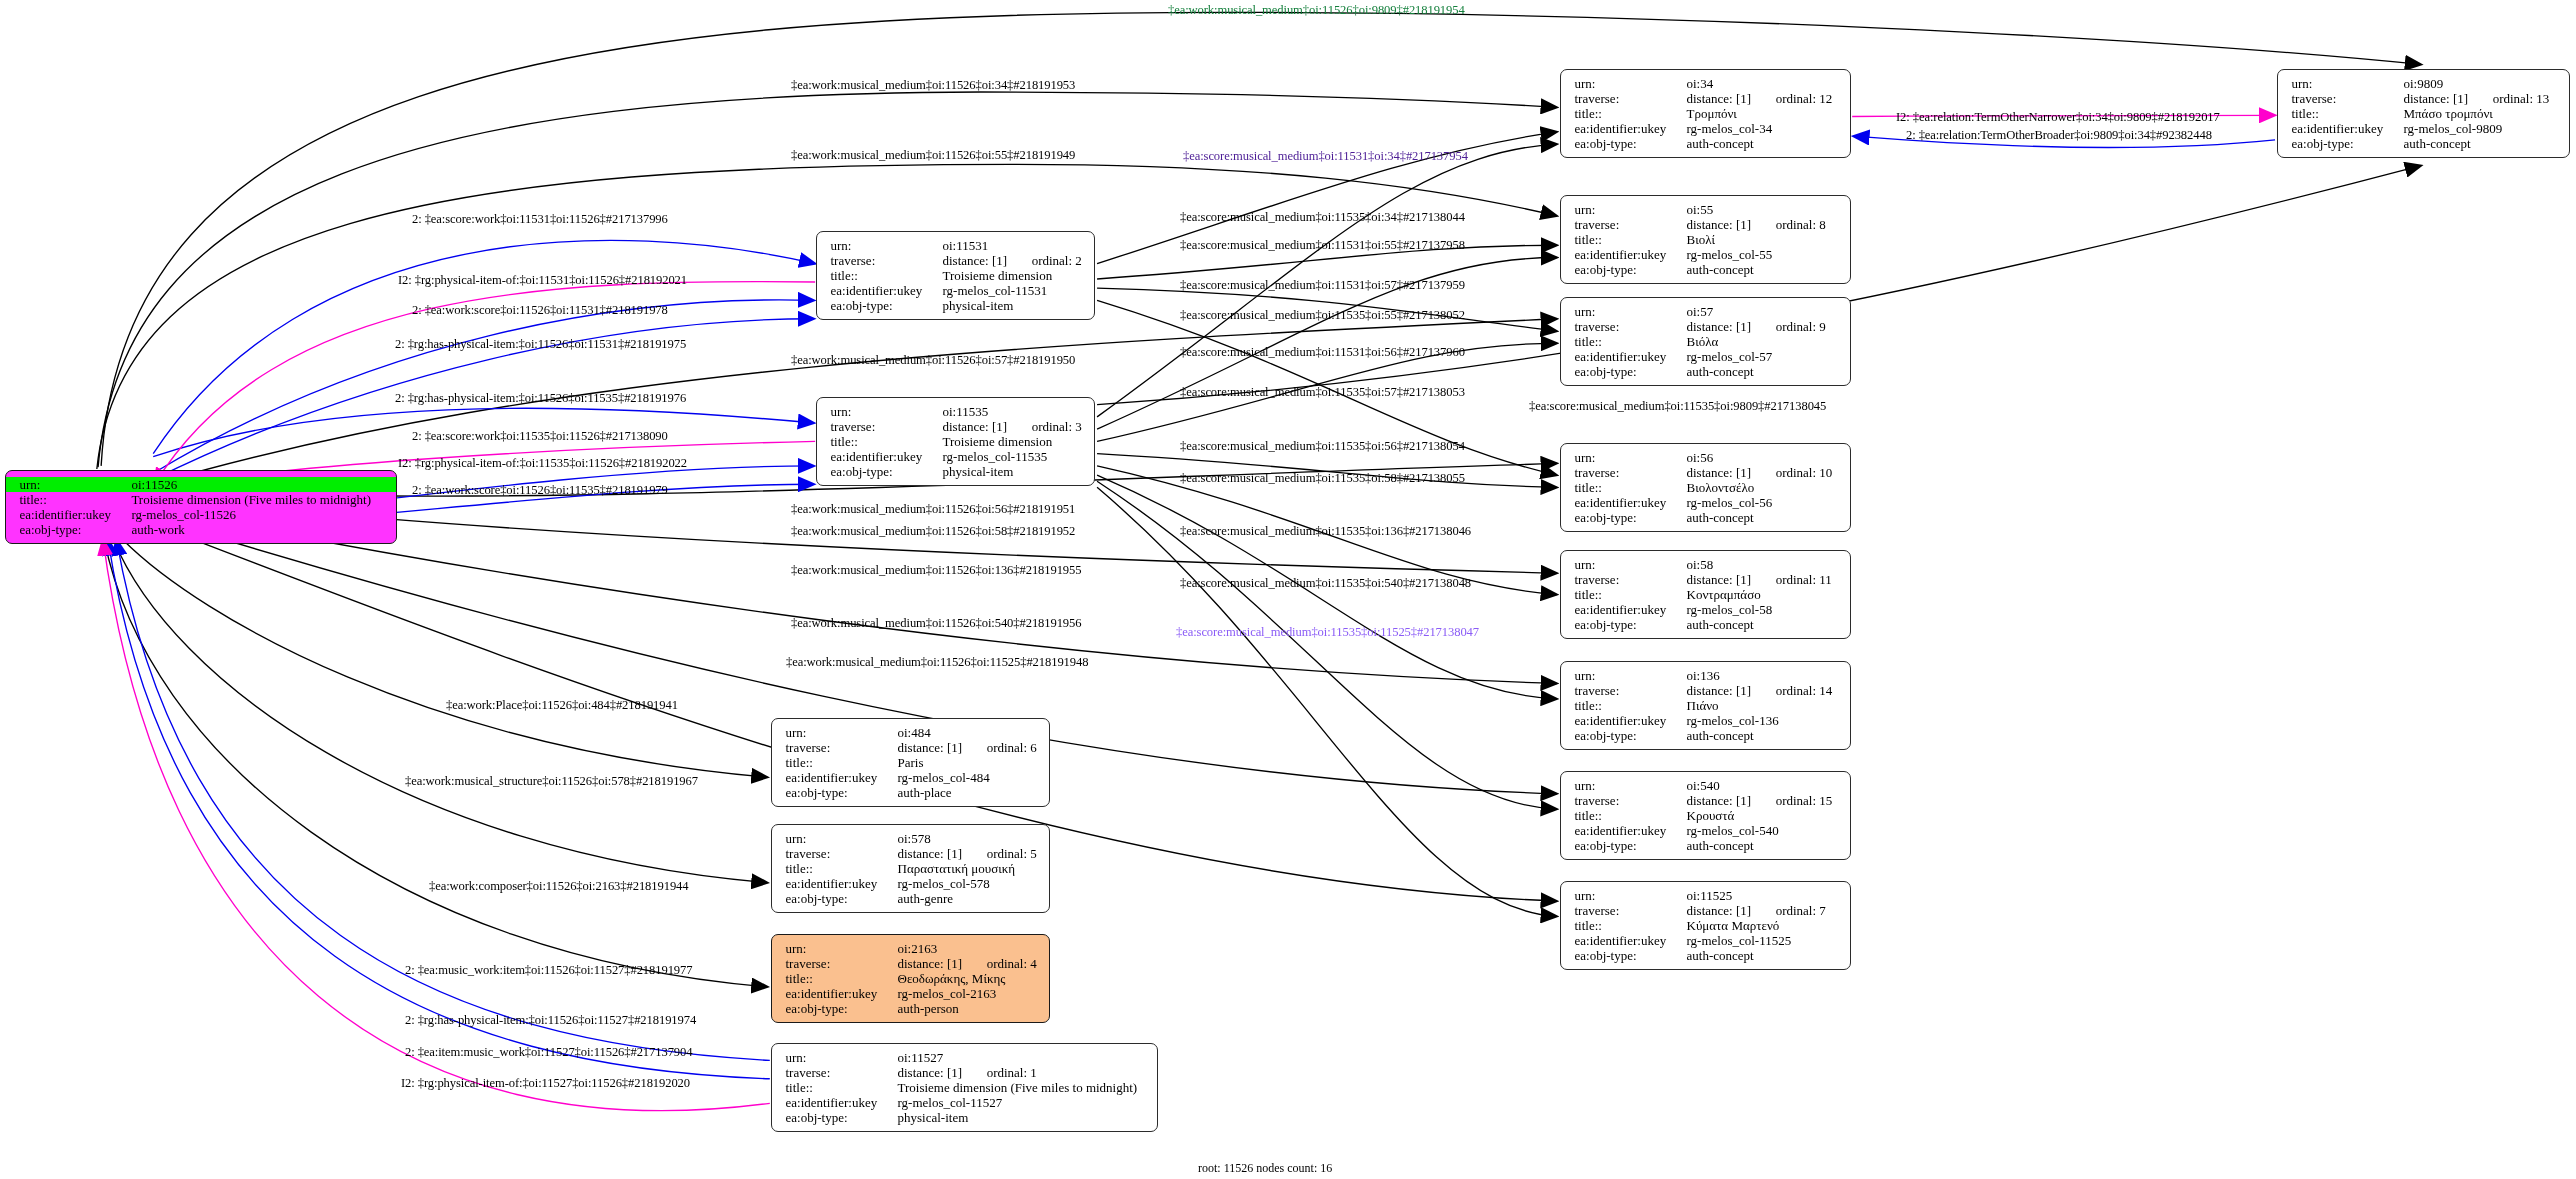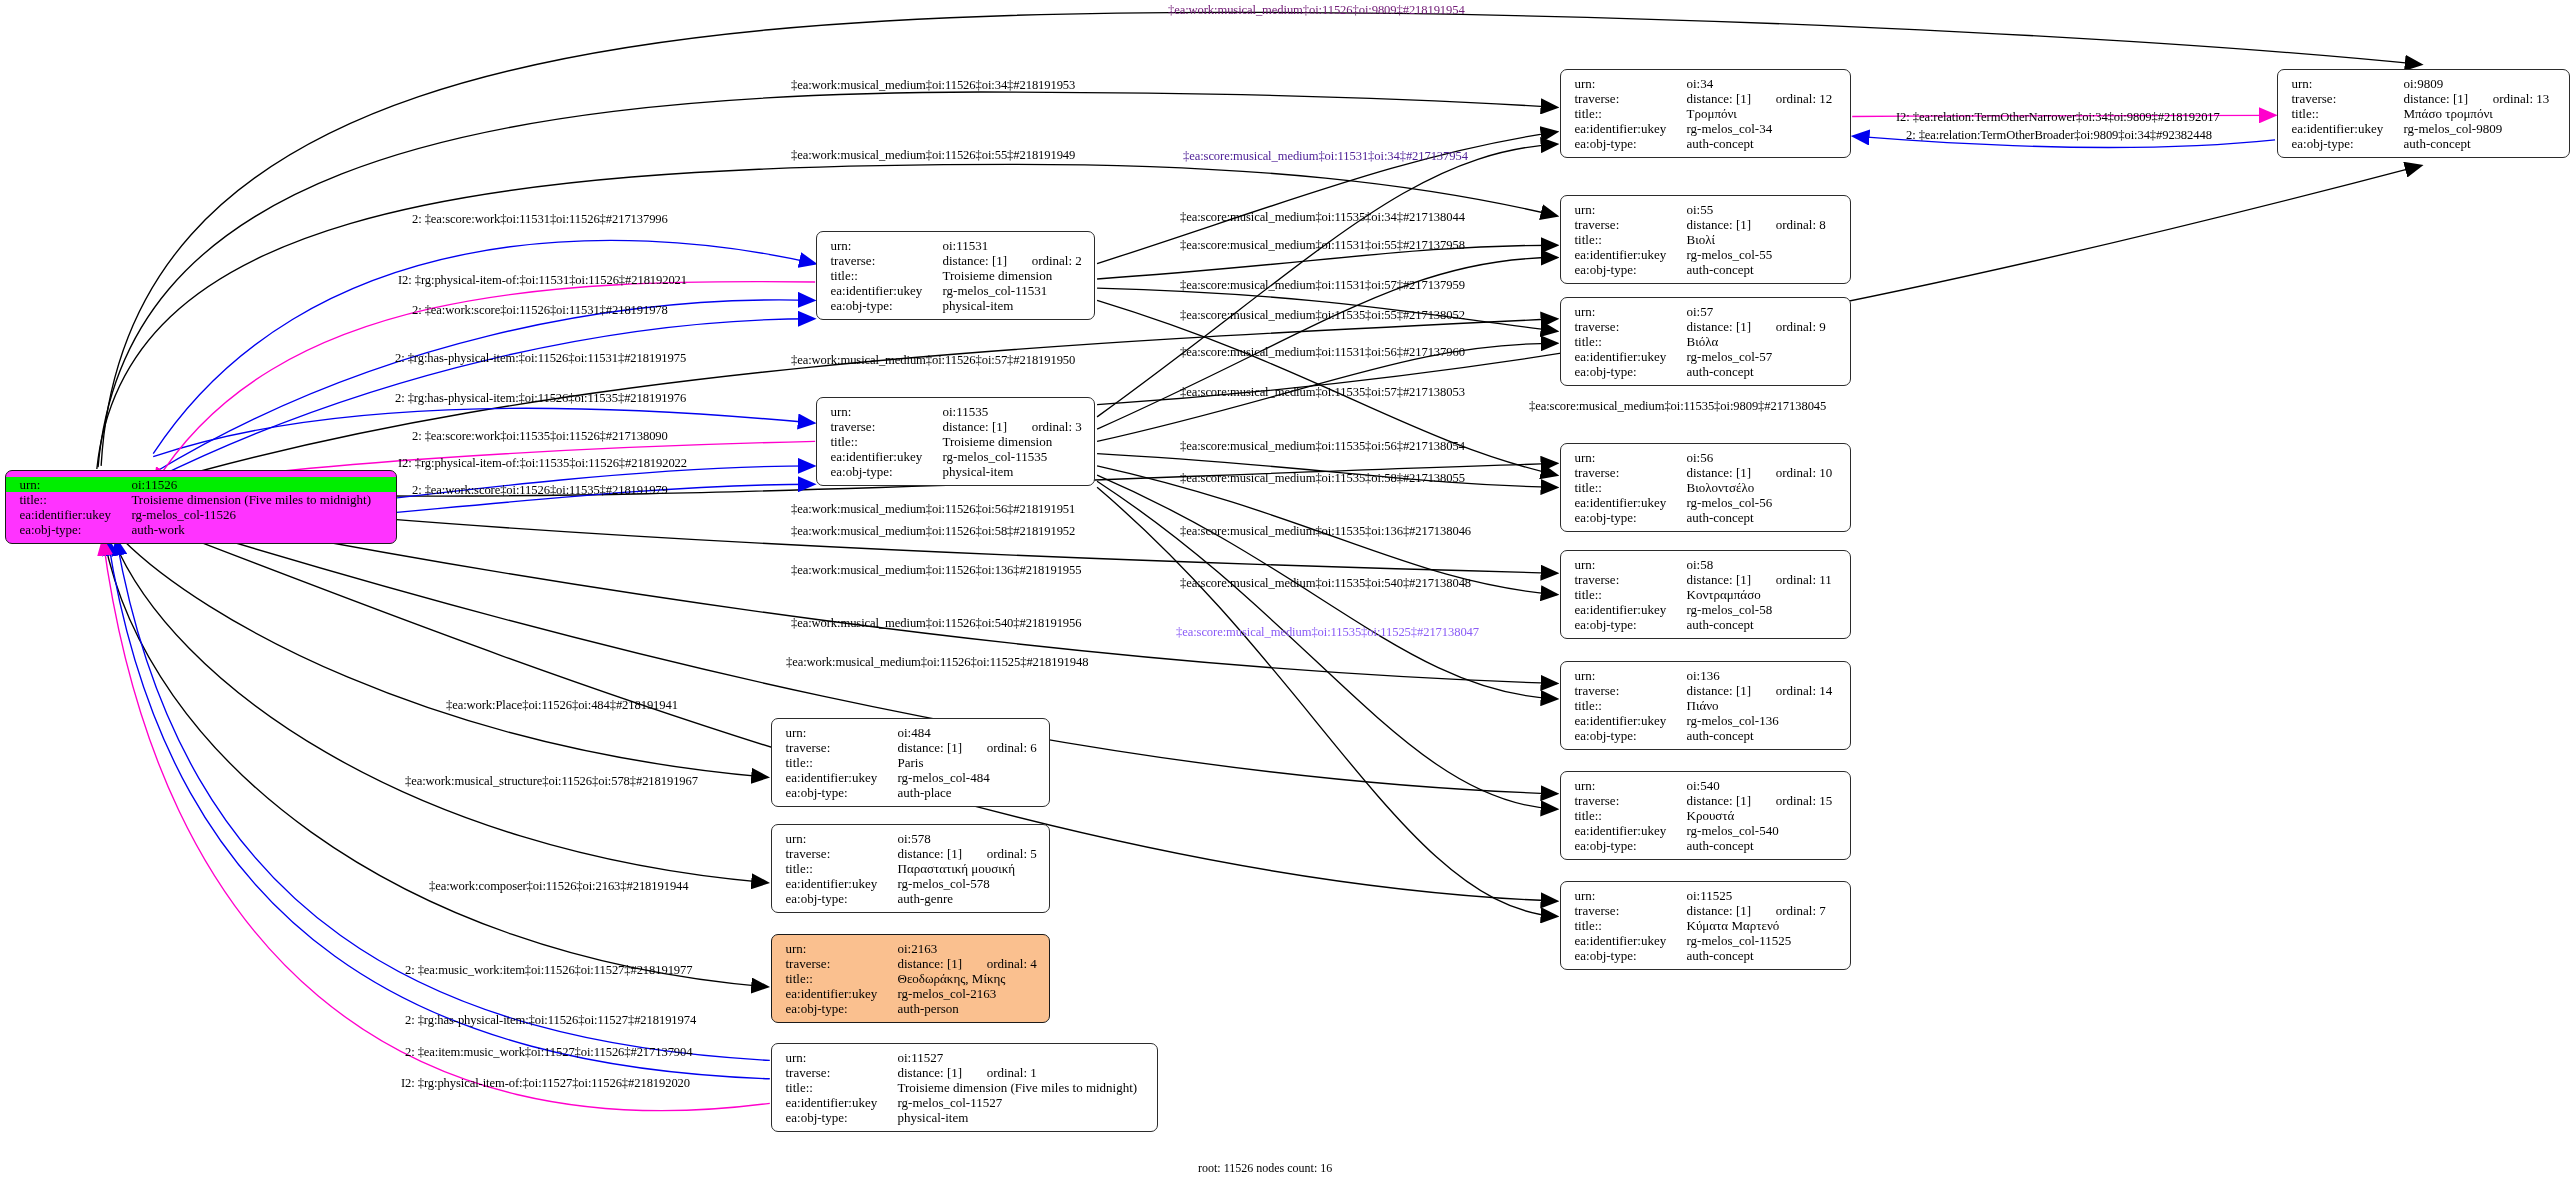--- a/index.html
+++ b/index.html
@@ -497,31 +497,31 @@
             </tr>
             <tr>
               <td class="k">ea:obj-type:</td>
               <td class="v">auth-concept</td>
             </tr>
           </tbody>
         </table>
       </div>
     </div>
   <div id="labels">
-      <div class="elabel" style="left: 1168px; top: 4.3px; color: #701a75;">‡ea:work:musical_medium‡oi:11526‡oi:9809‡#218191954</div>
+      <div class="elabel" style="left: 1168px; top: 4.3px; color: #15803d;">‡ea:work:musical_medium‡oi:11526‡oi:9809‡#218191954</div>
       <div class="elabel" style="left: 791px; top: 79px; color: rgb(0, 0, 0);">‡ea:work:musical_medium‡oi:11526‡oi:34‡#218191953</div>
       <div class="elabel" style="left: 1183px; top: 150px; color: #4c1d95; font-family: Liberation Serif, serif;">‡ea:score:musical_medium‡oi:11531‡oi:34‡#217137954</div>
       <div class="elabel" style="left: 791px; top: 149px; color: rgb(0, 0, 0);">‡ea:work:musical_medium‡oi:11526‡oi:55‡#218191949</div>
       <div class="elabel" style="left: 412px; top: 213px; color: rgb(0, 0, 0);">2: ‡ea:score:work‡oi:11531‡oi:11526‡#217137996</div>
       <div class="elabel" style="left: 1180px; top: 211px; color: rgb(0, 0, 0);">‡ea:score:musical_medium‡oi:11535‡oi:34‡#217138044</div>
       <div class="elabel" style="left: 1180px; top: 239px; color: rgb(0, 0, 0);">‡ea:score:musical_medium‡oi:11531‡oi:55‡#217137958</div>
       <div class="elabel" style="left: 398px; top: 274px; color: rgb(0, 0, 0);">I2: ‡rg:physical-item-of:‡oi:11531‡oi:11526‡#218192021</div>
       <div class="elabel" style="left: 412px; top: 304px; color: rgb(0, 0, 0);">2: ‡ea:work:score‡oi:11526‡oi:11531‡#218191978</div>
       <div class="elabel" style="left: 1180px; top: 279px; color: rgb(0, 0, 0);">‡ea:score:musical_medium‡oi:11531‡oi:57‡#217137959</div>
-      <div class="elabel" style="left: 395px; top: 352px; color: rgb(0, 0, 0);">2: ‡rg:has-physical-item:‡oi:11526‡oi:11531‡#218191975</div>
+      <div class="elabel" style="left: 395px; top: 338px; color: rgb(0, 0, 0);">2: ‡rg:has-physical-item:‡oi:11526‡oi:11531‡#218191975</div>
       <div class="elabel" style="left: 1180px; top: 309px; color: rgb(0, 0, 0);">‡ea:score:musical_medium‡oi:11535‡oi:55‡#217138052</div>
       <div class="elabel" style="left: 791px; top: 354px; color: rgb(0, 0, 0);">‡ea:work:musical_medium‡oi:11526‡oi:57‡#218191950</div>
       <div class="elabel" style="left: 1180px; top: 346px; color: rgb(0, 0, 0);">‡ea:score:musical_medium‡oi:11531‡oi:56‡#217137960</div>
       <div class="elabel" style="left: 395px; top: 392px; color: rgb(0, 0, 0);">2: ‡rg:has-physical-item:‡oi:11526‡oi:11535‡#218191976</div>
       <div class="elabel" style="left: 1180px; top: 386px; color: rgb(0, 0, 0);">‡ea:score:musical_medium‡oi:11535‡oi:57‡#217138053</div>
       <div class="elabel" style="left: 1529px; top: 400px; color: rgb(0, 0, 0);">‡ea:score:musical_medium‡oi:11535‡oi:9809‡#217138045</div>
       <div class="elabel" style="left: 412px; top: 430px; color: rgb(0, 0, 0);">2: ‡ea:score:work‡oi:11535‡oi:11526‡#217138090</div>
       <div class="elabel" style="left: 1180px; top: 440px; color: rgb(0, 0, 0);">‡ea:score:musical_medium‡oi:11535‡oi:56‡#217138054</div>
       <div class="elabel" style="left: 398px; top: 457px; color: rgb(0, 0, 0);">I2: ‡rg:physical-item-of:‡oi:11535‡oi:11526‡#218192022</div>
       <div class="elabel" style="left: 412px; top: 484px; color: rgb(0, 0, 0);">2: ‡ea:work:score‡oi:11526‡oi:11535‡#218191979</div>

